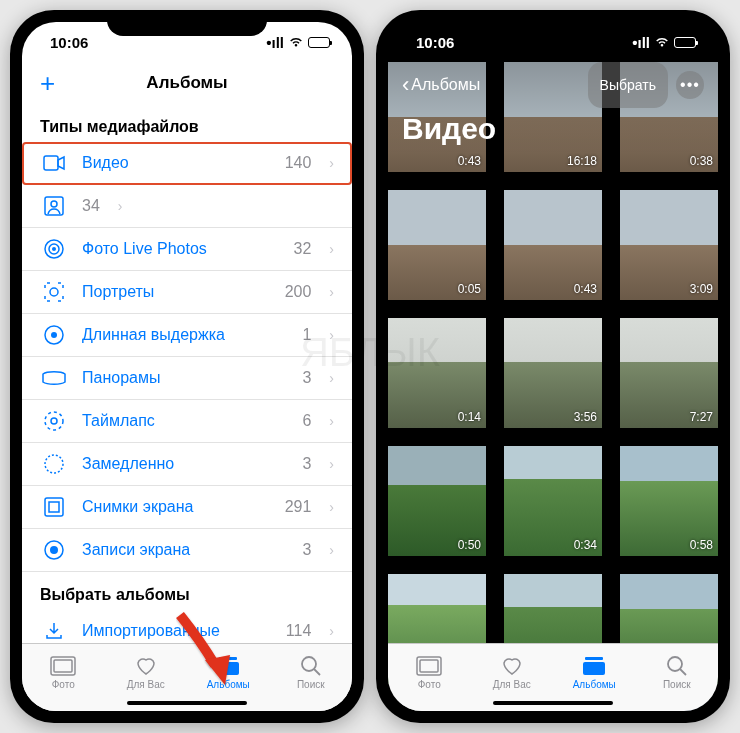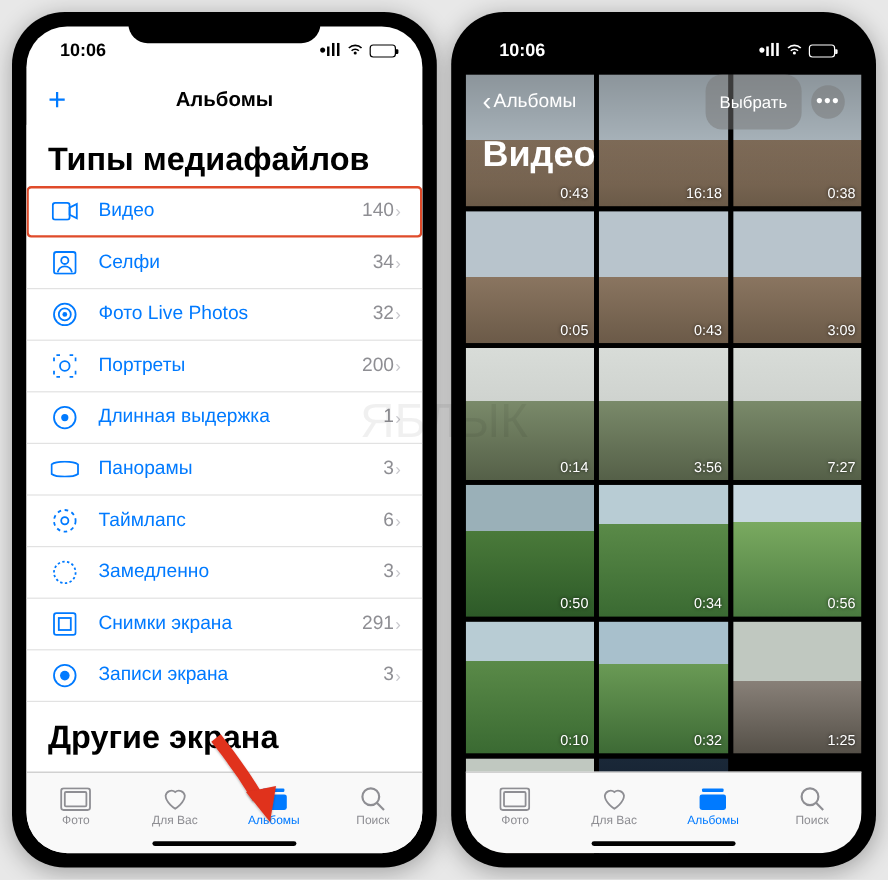--- a/index.html
+++ b/index.html
@@ -77,38 +77,38 @@
     position: relative;
     flex-shrink: 0;
   }
   .navbar-left {
     position: absolute; left: 18px;
     color: #007aff; font-size: 26px; font-weight: 300;
   }
   .navbar-title { font-size: 17px; font-weight: 600; }
   .content { flex: 1; overflow: hidden; background: #fff; }
   .section-header {
-    font-size: 27px; font-weight: 700;
+    font-size: 16px; font-weight: 700;
     padding: 14px 18px 6px;
   }
   .row {
     display: flex; align-items: center;
     padding: 10px 18px;
     border-bottom: 0.5px solid #e2e2e2;
     font-size: 16px;
   }
   .row.highlight { outline: 2px solid #e04b2a; outline-offset:-2px; border-radius:4px; }
   .row-icon {
     width: 28px; height: 22px;
     display: flex; align-items:center; justify-content:center;
     color: #007aff; margin-right: 14px;
     flex-shrink:0;
   }
   .row-label { flex: 1; color: #007aff; }
-  .row-count { color: #8e8e93; font-size: 16px; margin-right: 1px; }
+  .row-count { color: #8e8e93; font-size: 16px; margin-right: 18px; }
   .chevron { color: #c7c7cc; font-size: 14px; }
   .tabbar {
     height: 68px;
     border-top: 0.5px solid #c8c8c8;
     background: #f9f9f9;
     display: flex;
     flex-shrink: 0;
     padding-bottom: 14px;
   }
   .tab {
@@ -144,21 +144,21 @@
   .dots-btn {
     width:28px; height:28px; border-radius:50%;
     background: rgba(120,120,120,0.5);
     color:#fff; display:flex; align-items:center; justify-content:center;
     font-size:16px; letter-spacing:1px;
   }
   .right-title { color:#fff; font-size:30px; font-weight:700; margin-top:4px; }
   .grid {
     position:absolute; top:40px; left:0; right:0; bottom:68px;
     display:grid; grid-template-columns: repeat(3, 1fr);
-    grid-auto-rows: 110px; gap:4px;
+    grid-auto-rows: 110px; gap:18px;
   }
   .thumb { position:relative; overflow:hidden; }
   .thumb .bg { position:absolute; inset:0; }
   .duration {
     position:absolute; right:5px; bottom:4px;
     color:#fff; font-size:12px; font-weight:500;
     text-shadow: 0 0 3px rgba(0,0,0,0.8);
   }
   .tabbar.dark { background:#f9f9f9; position:absolute; bottom:0; left:0; right:0; }
 
@@ -226,21 +226,20 @@
             <span class="chevron">›</span>
           </div>
           <div class="row">
             <span class="row-icon">
               <svg width="20" height="20" viewBox="0 0 20 20">
                 <rect x="1" y="1" width="18" height="18" rx="2" fill="none" stroke="currentColor" stroke-width="1.5"></rect>
                 <circle cx="10" cy="8" r="3" fill="none" stroke="currentColor" stroke-width="1.5"></circle>
                 <path d="M4 18c1-4 4-5 6-5s5 1 6 5" fill="none" stroke="currentColor" stroke-width="1.5"></path>
               </svg>
             </span>
-            <span class="row-label">Селфи</span>
             <span class="row-count">34</span>
             <span class="chevron">›</span>
           </div>
           <div class="row">
             <span class="row-icon">
               <svg width="22" height="22" viewBox="0 0 22 22">
                 <circle cx="11" cy="11" r="9" fill="none" stroke="currentColor" stroke-width="1.5"></circle>
                 <circle cx="11" cy="11" r="5" fill="none" stroke="currentColor" stroke-width="1.5"></circle>
                 <circle cx="11" cy="11" r="2" fill="currentColor"></circle>
               </svg>
@@ -318,21 +317,21 @@
               <svg width="22" height="22" viewBox="0 0 22 22">
                 <circle cx="11" cy="11" r="9" fill="none" stroke="currentColor" stroke-width="1.5"></circle>
                 <circle cx="11" cy="11" r="4" fill="currentColor"></circle>
               </svg>
             </span>
             <span class="row-label">Записи экрана</span>
             <span class="row-count">3</span>
             <span class="chevron">›</span>
           </div>
         </div>
-      <div class="section-header">Другие экрана</div>
+      <div class="section-header">Выбрать альбомы</div>
       <div id="rows2">
           <div class="row">
             <span class="row-icon">
               <svg width="20" height="20" viewBox="0 0 20 20">
                 <path d="M10 2v10M6 8l4 4 4-4M3 14v3h14v-3" fill="none" stroke="currentColor" stroke-width="1.5"></path>
               </svg>
             </span>
             <span class="row-label">Импортированные</span>
             <span class="row-count">114</span>
             <span class="chevron">›</span>
@@ -436,20 +435,24 @@
         </div>
         <div class="thumb">
           <div class="bg mtn1"></div>
           <span class="duration">0:50</span>
         </div>
         <div class="thumb">
           <div class="bg mtn2"></div>
           <span class="duration">0:34</span>
         </div>
         <div class="thumb">
+          <div class="bg mtn3"></div>
+          <span class="duration">0:58</span>
+        </div>
+        <div class="thumb">
           <div class="bg mtn4"></div>
           <span class="duration">0:56</span>
         </div>
         <div class="thumb">
           <div class="bg mtn2"></div>
           <span class="duration">0:10</span>
         </div>
         <div class="thumb">
           <div class="bg mtn3"></div>
           <span class="duration">0:32</span>

